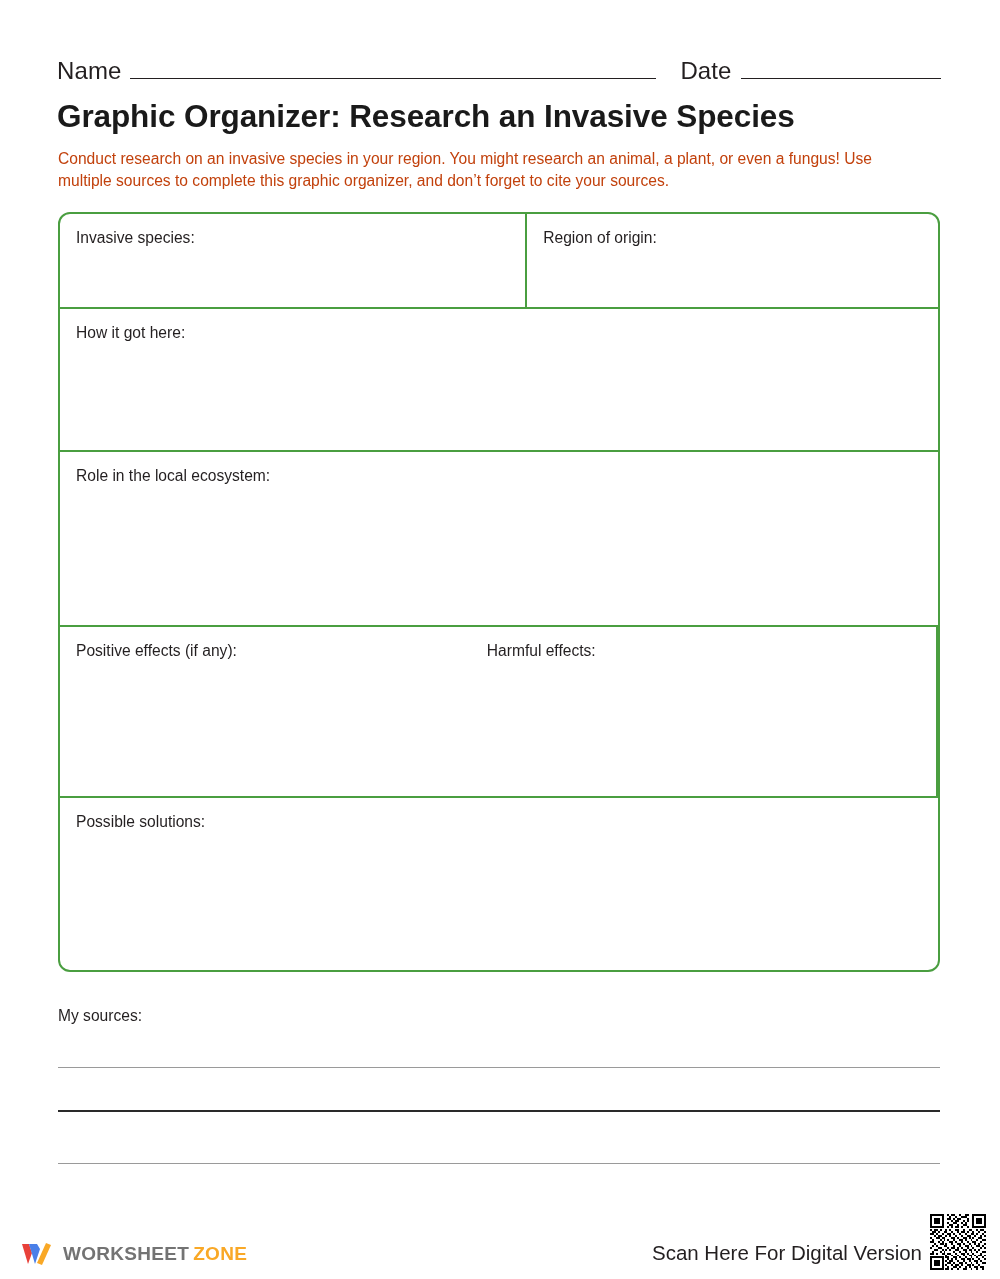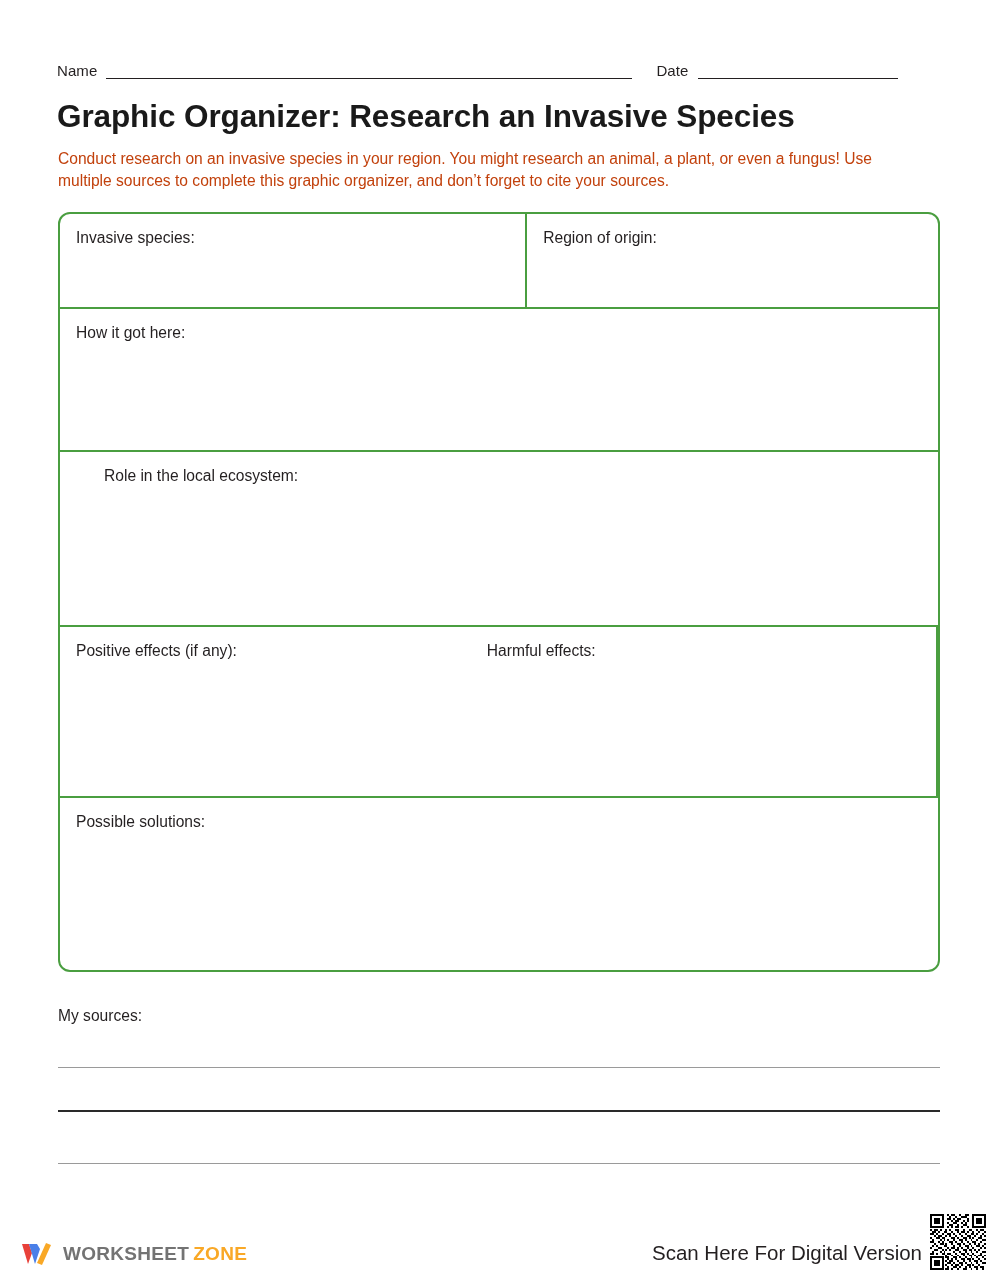--- a/index.html
+++ b/index.html
@@ -29,21 +29,21 @@
   .namedate-row {
     position: absolute;
     left: 57px;
     top: 52px;
     width: 886px;
     height: 30px;
     display: flex;
     align-items: flex-end;
   }
   .nd-label {
-    font-size: 15px;
+    font-size: 24px;
     line-height: 22px;
     color: #231f20;
     letter-spacing: 0.1px;
     white-space: nowrap;
   }
   .nd-rule {
     height: 1px;
     background: #231f20;
     margin-left: 9px;
     margin-bottom: 3px;
@@ -114,21 +114,21 @@
   }
   .cell-label {
     font-size: 15.6px;
     line-height: 20px;
     color: #231f20;
     white-space: nowrap;
   }
 
   .row-h-95  { height: 95px; }
   .row-h-143 { height: 143px; }
-  .row-h-175 { height: 175px; padding-left: 28px; }
+  .row-h-175 { height: 175px; }
   .row-h-171 { height: 171px; }
   .row-h-171b { height: 146px; }
 
   
   .sources-label {
     position: absolute;
     left: 58px;
     top: 1006px;
     font-size: 15.6px;
     line-height: 20px;

